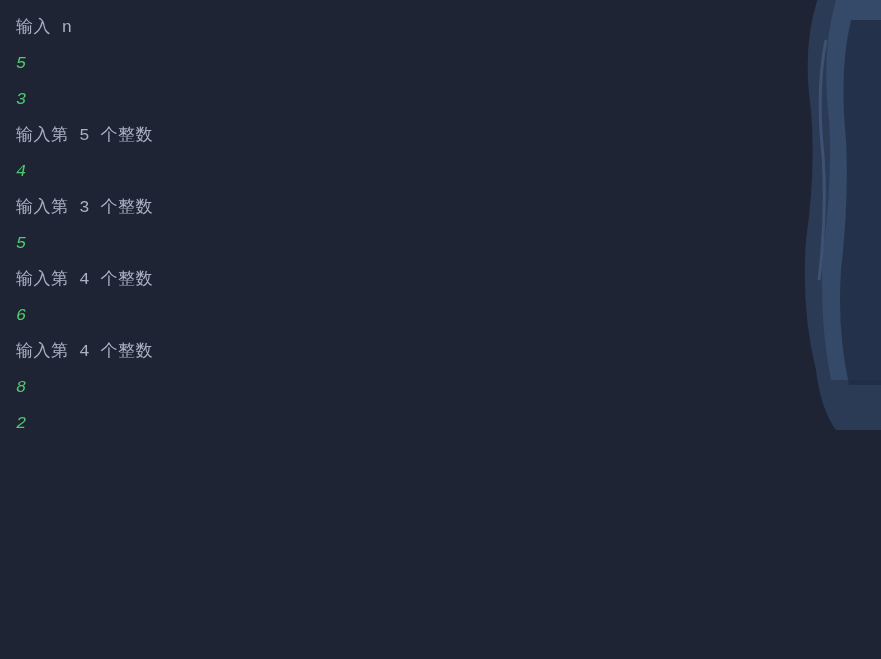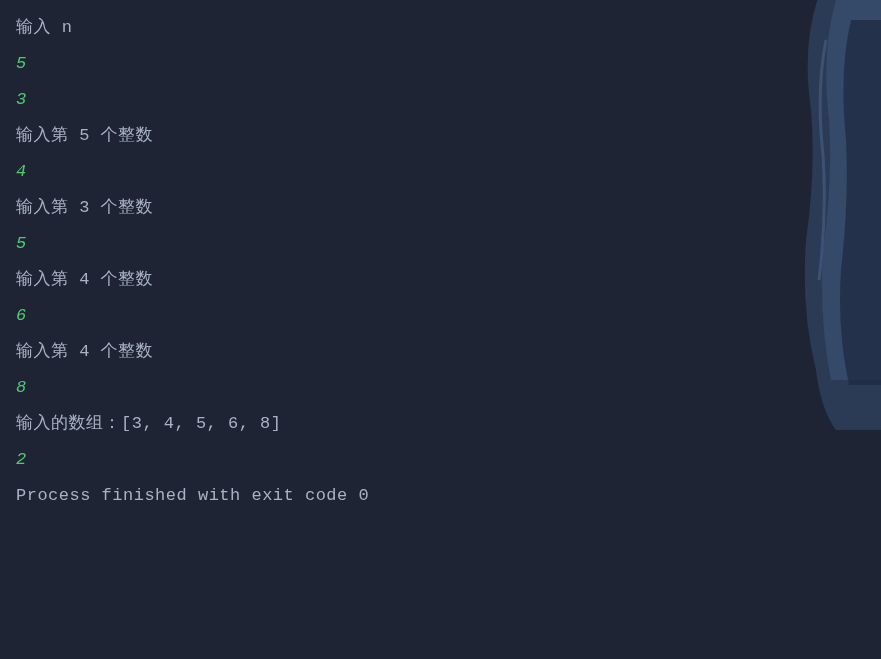--- a/index.html
+++ b/index.html
@@ -55,24 +55,22 @@
   <div class="input-line">5</div>
   <div class="input-line">3</div>
   <div class="output-line">输入第 5 个整数</div>
   <div class="input-line">4</div>
   <div class="output-line">输入第 3 个整数</div>
   <div class="input-line">5</div>
   <div class="output-line">输入第 4 个整数</div>
   <div class="input-line">6</div>
   <div class="output-line">输入第 4 个整数</div>
   <div class="input-line">8</div>
-  <div class="output-line">输入的数组：[3, 4, 5, 6, 8]</div>
   <div class="input-line">2</div>
   <div class="output-line"></div>
-  <div class="output-line">Process finished with exit code 0</div>
 </div>
 
 <div class="decoration">
   <svg width="120" height="450" viewBox="0 0 120 450">
 
     <path d="M 40 0 Q 20 50 30 120 Q 35 180 25 250 Q 20 320 35 380 Q 40 420 55 440 L 120 440 L 120 0 Z" fill="#2c3e5a" opacity="0.9"></path>
 
     <path d="M 55 10 Q 40 60 48 130 Q 52 190 42 260 Q 38 330 50 390 L 120 390 L 120 10 Z" fill="#3a5070" opacity="0.7"></path>
 
     <path d="M 70 30 Q 58 80 65 150 Q 68 210 60 280 Q 56 340 68 395 L 120 395 L 120 30 Z" fill="#1f2d42" opacity="0.8"></path>

